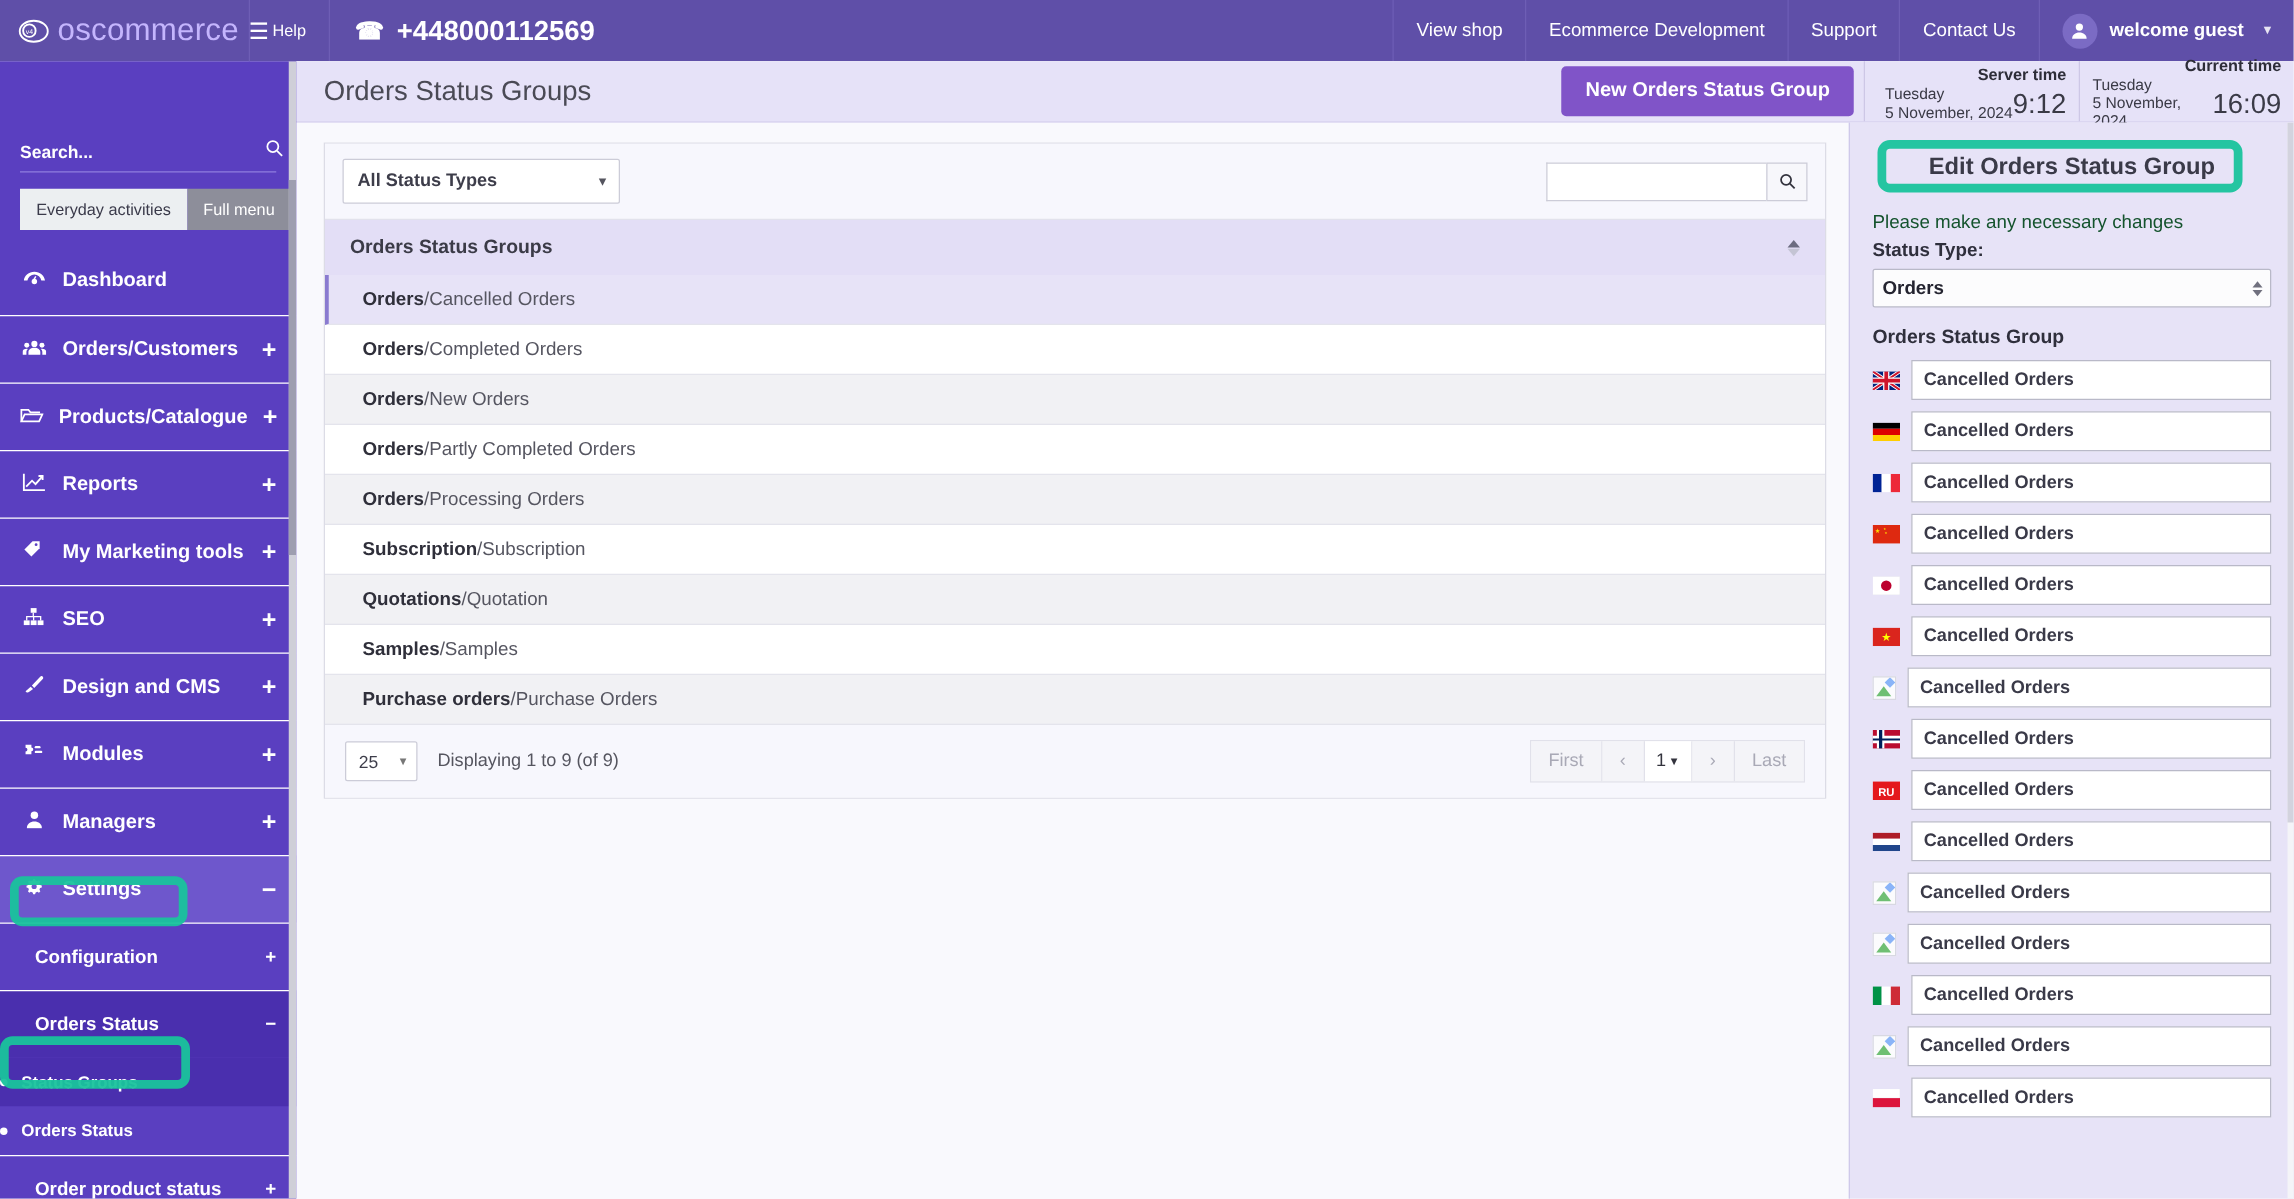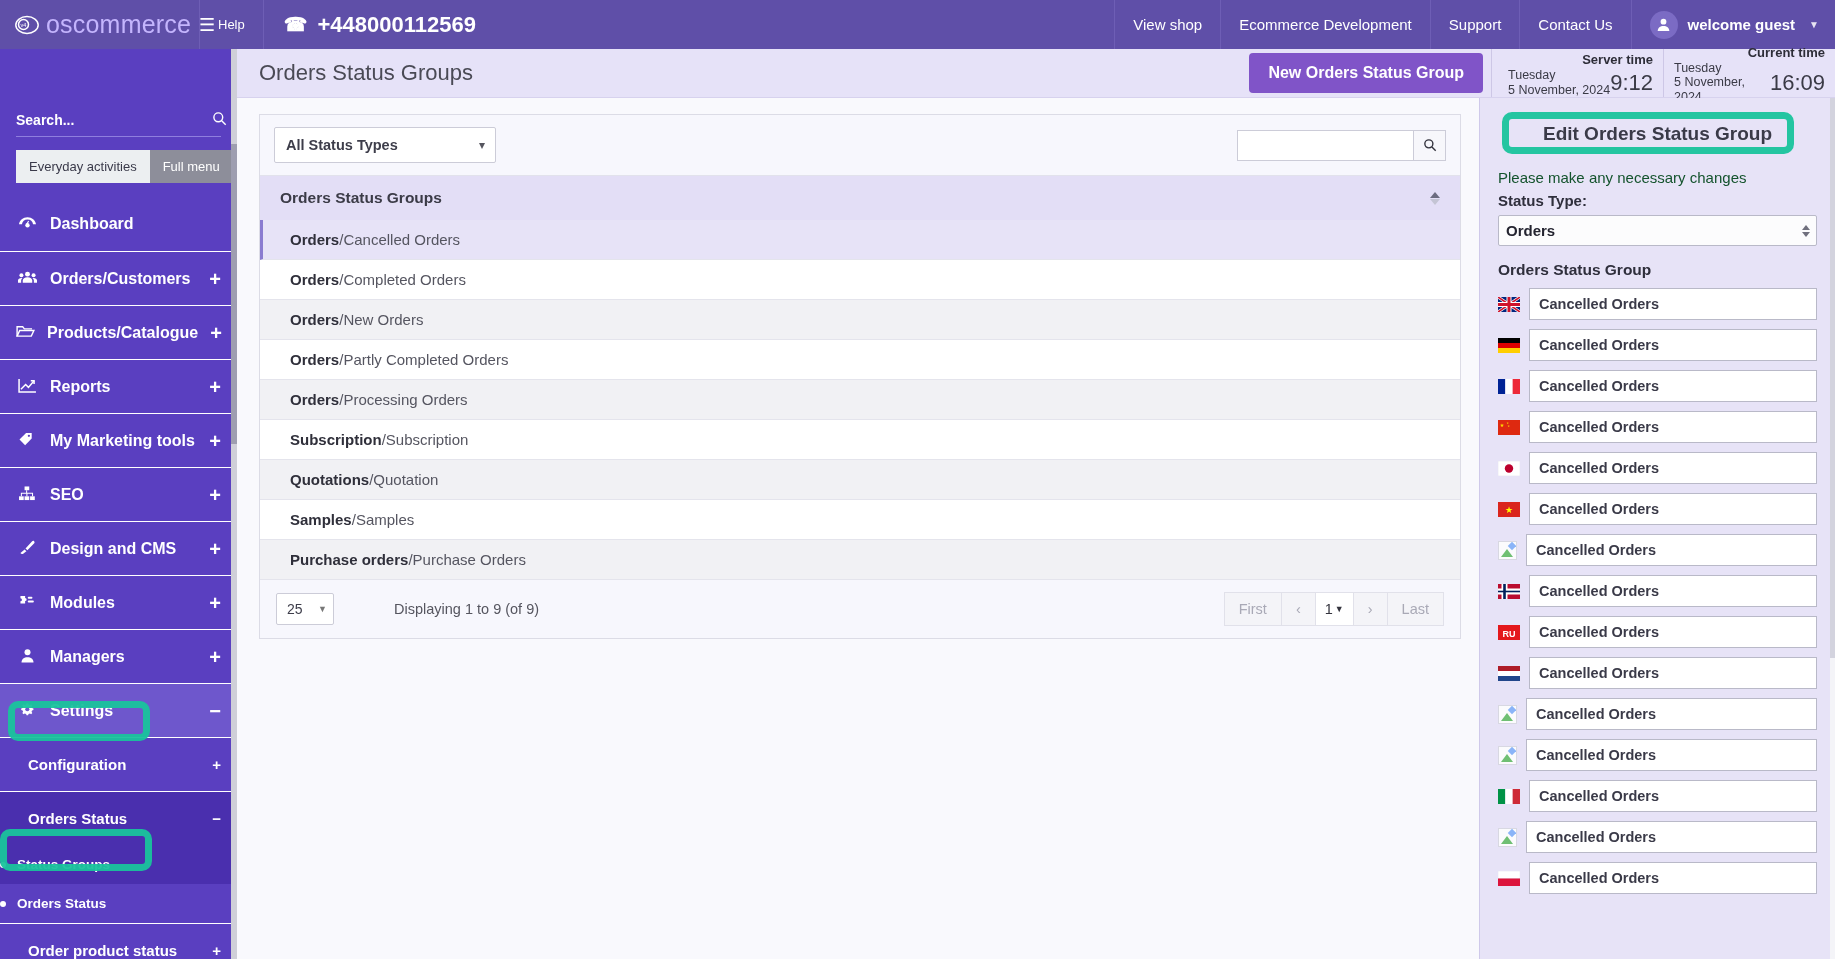--- a/index.html
+++ b/index.html
@@ -178,21 +178,21 @@
     display: flex; align-items: center; height: 40px; padding-left: 30px;
     font-size: 15px; color: #555560; border-bottom: 1px solid #e4e4ec;
     cursor: pointer;
   }
   .row.even { background: #ffffff; }
   .row.odd { background: #f1f1f4; }
   .row.active { background: #e7e3f7; border-left: 3px solid #8a7bd0; padding-left: 27px; }
   .row b { color: #2f2f3a; font-weight: bold; }
 
   .pager {
-    background: #f7f7fd; padding: 12px 16px; display: flex; align-items: center; gap: 44px;
+    background: #f7f7fd; padding: 12px 16px; display: flex; align-items: center;
   }
   .per-page-wrap { position: relative; }
   .per-page {
     appearance:none; -webkit-appearance:none;
     width: 58px; padding: 7px 20px 7px 10px; font-size: 14px; color:#3d3d4a;
     border: 1px solid #ccccd8; background: #fff; border-radius: 2px;
     font-family: "Liberation Sans", sans-serif; cursor: pointer;
   }
   .per-page-wrap .chev2 {
     position:absolute; right:7px; top:50%; transform:translateY(-50%);

